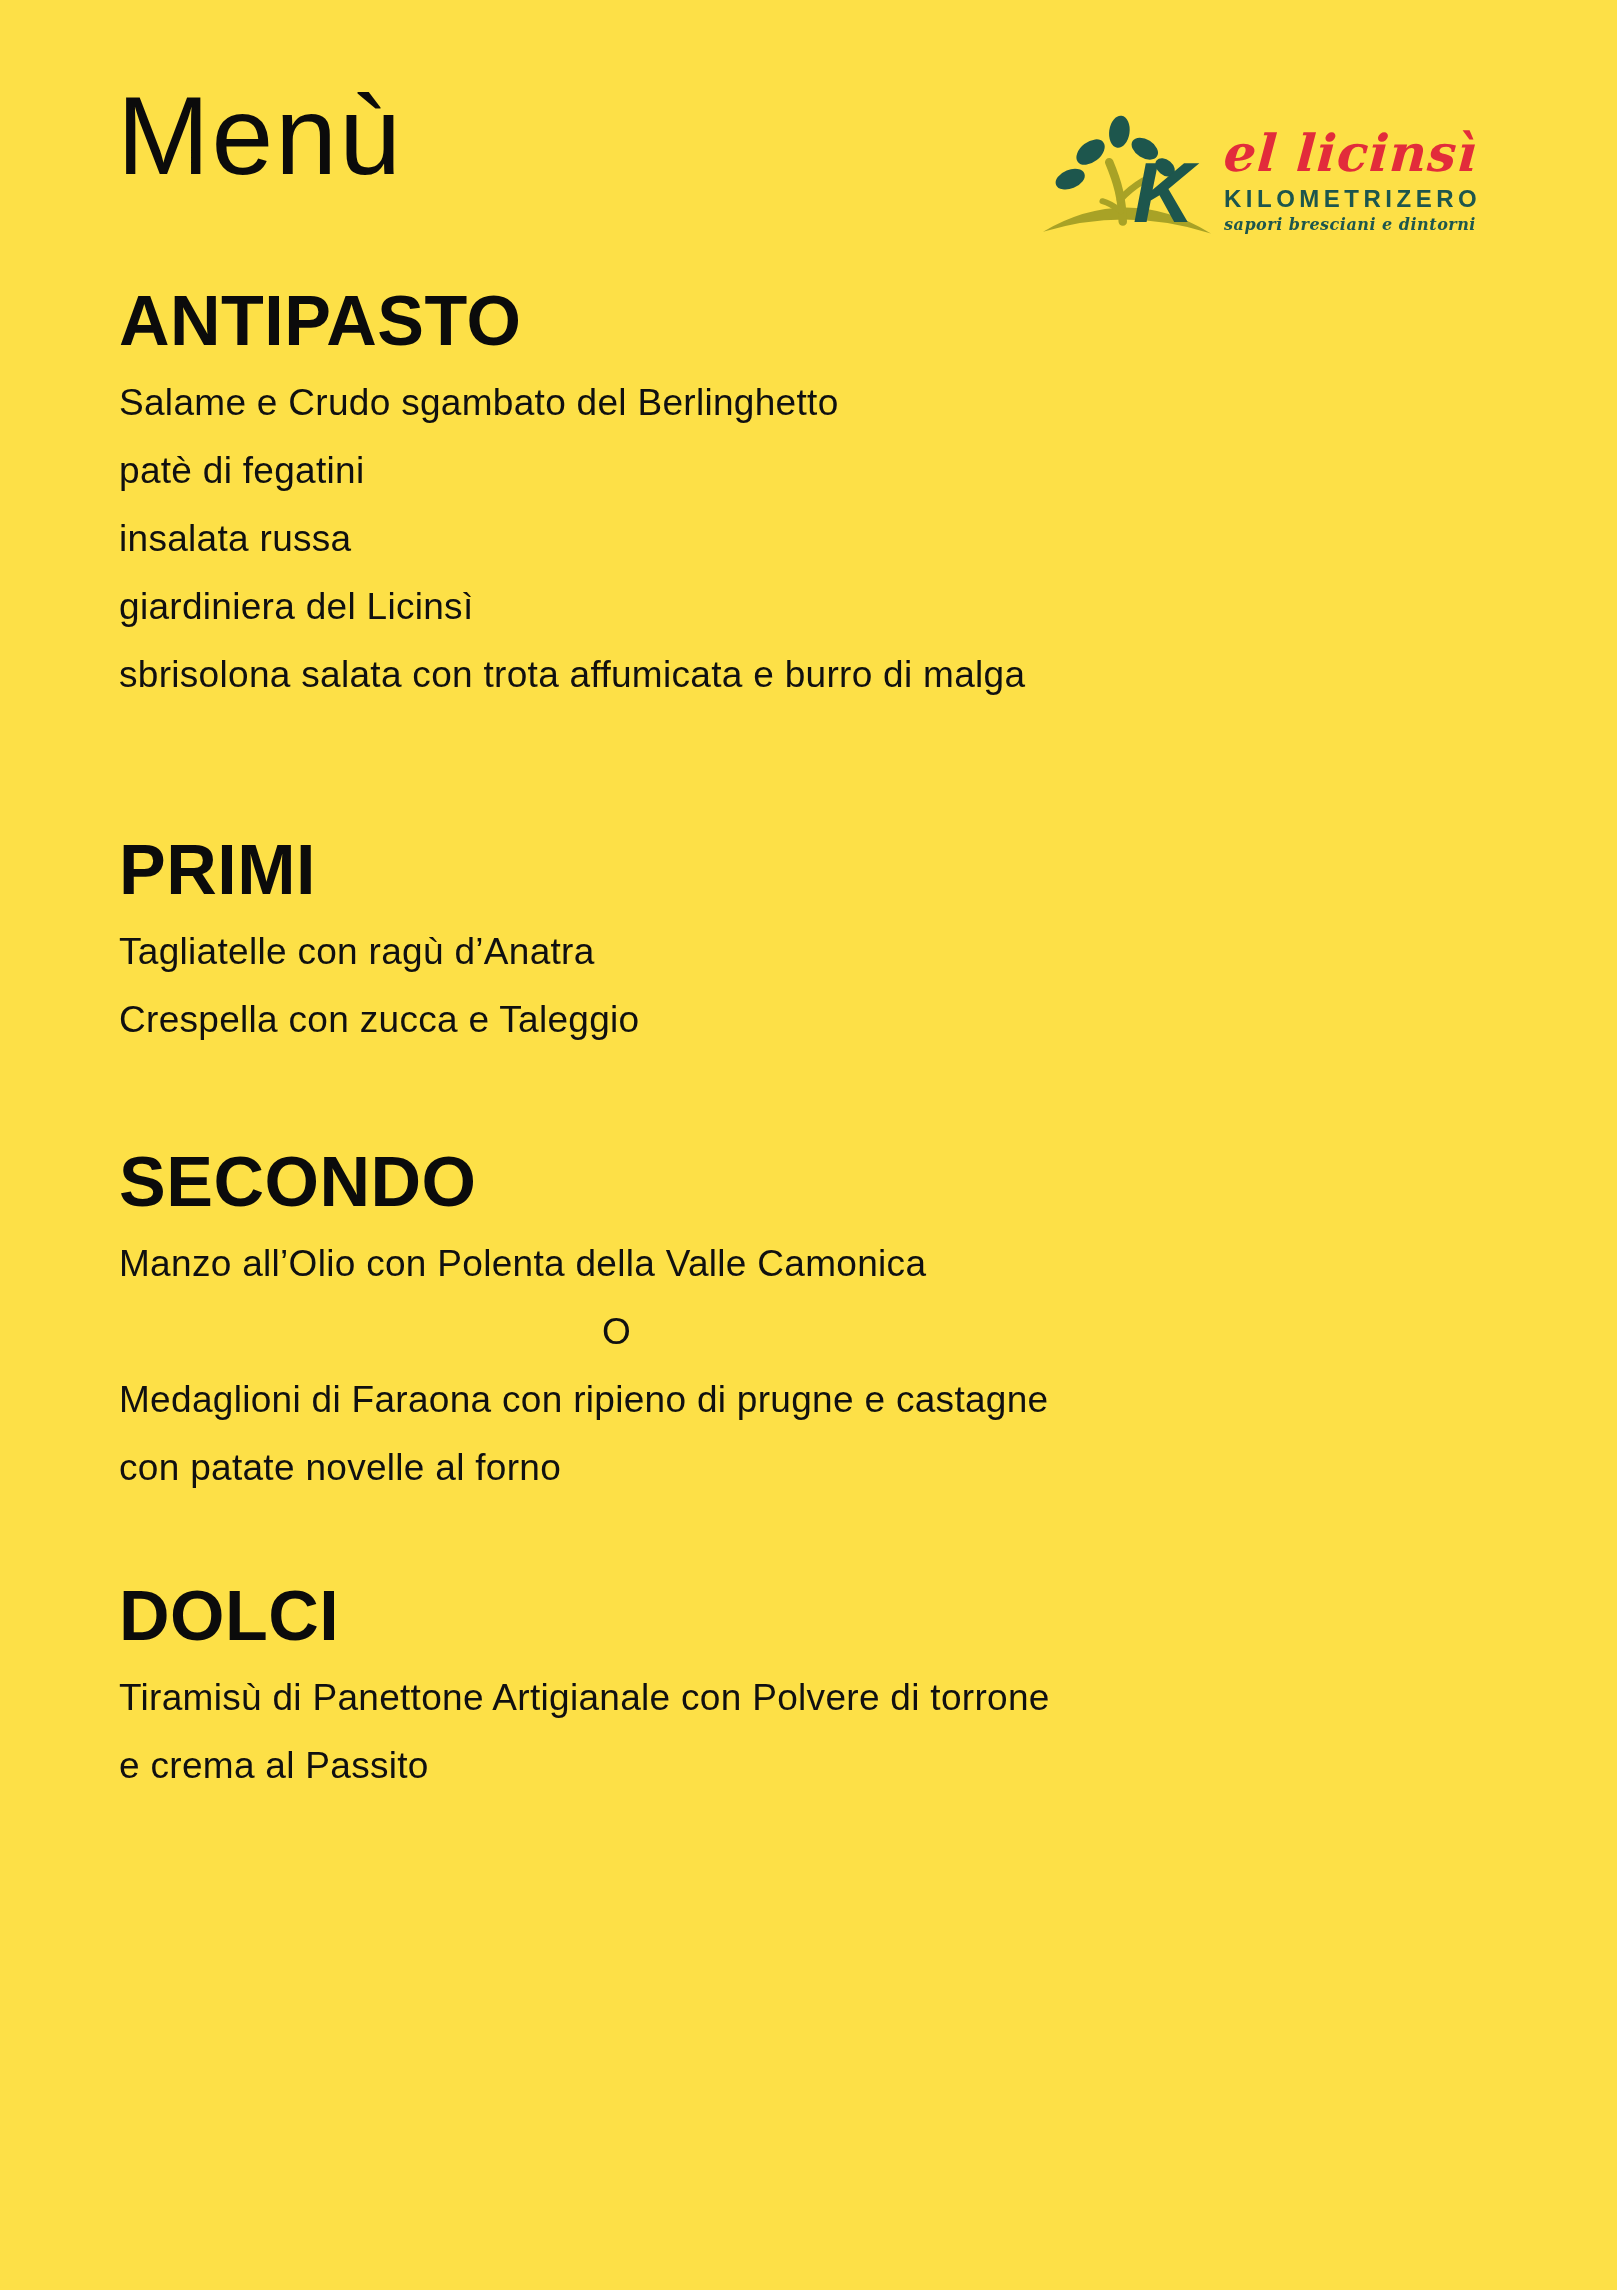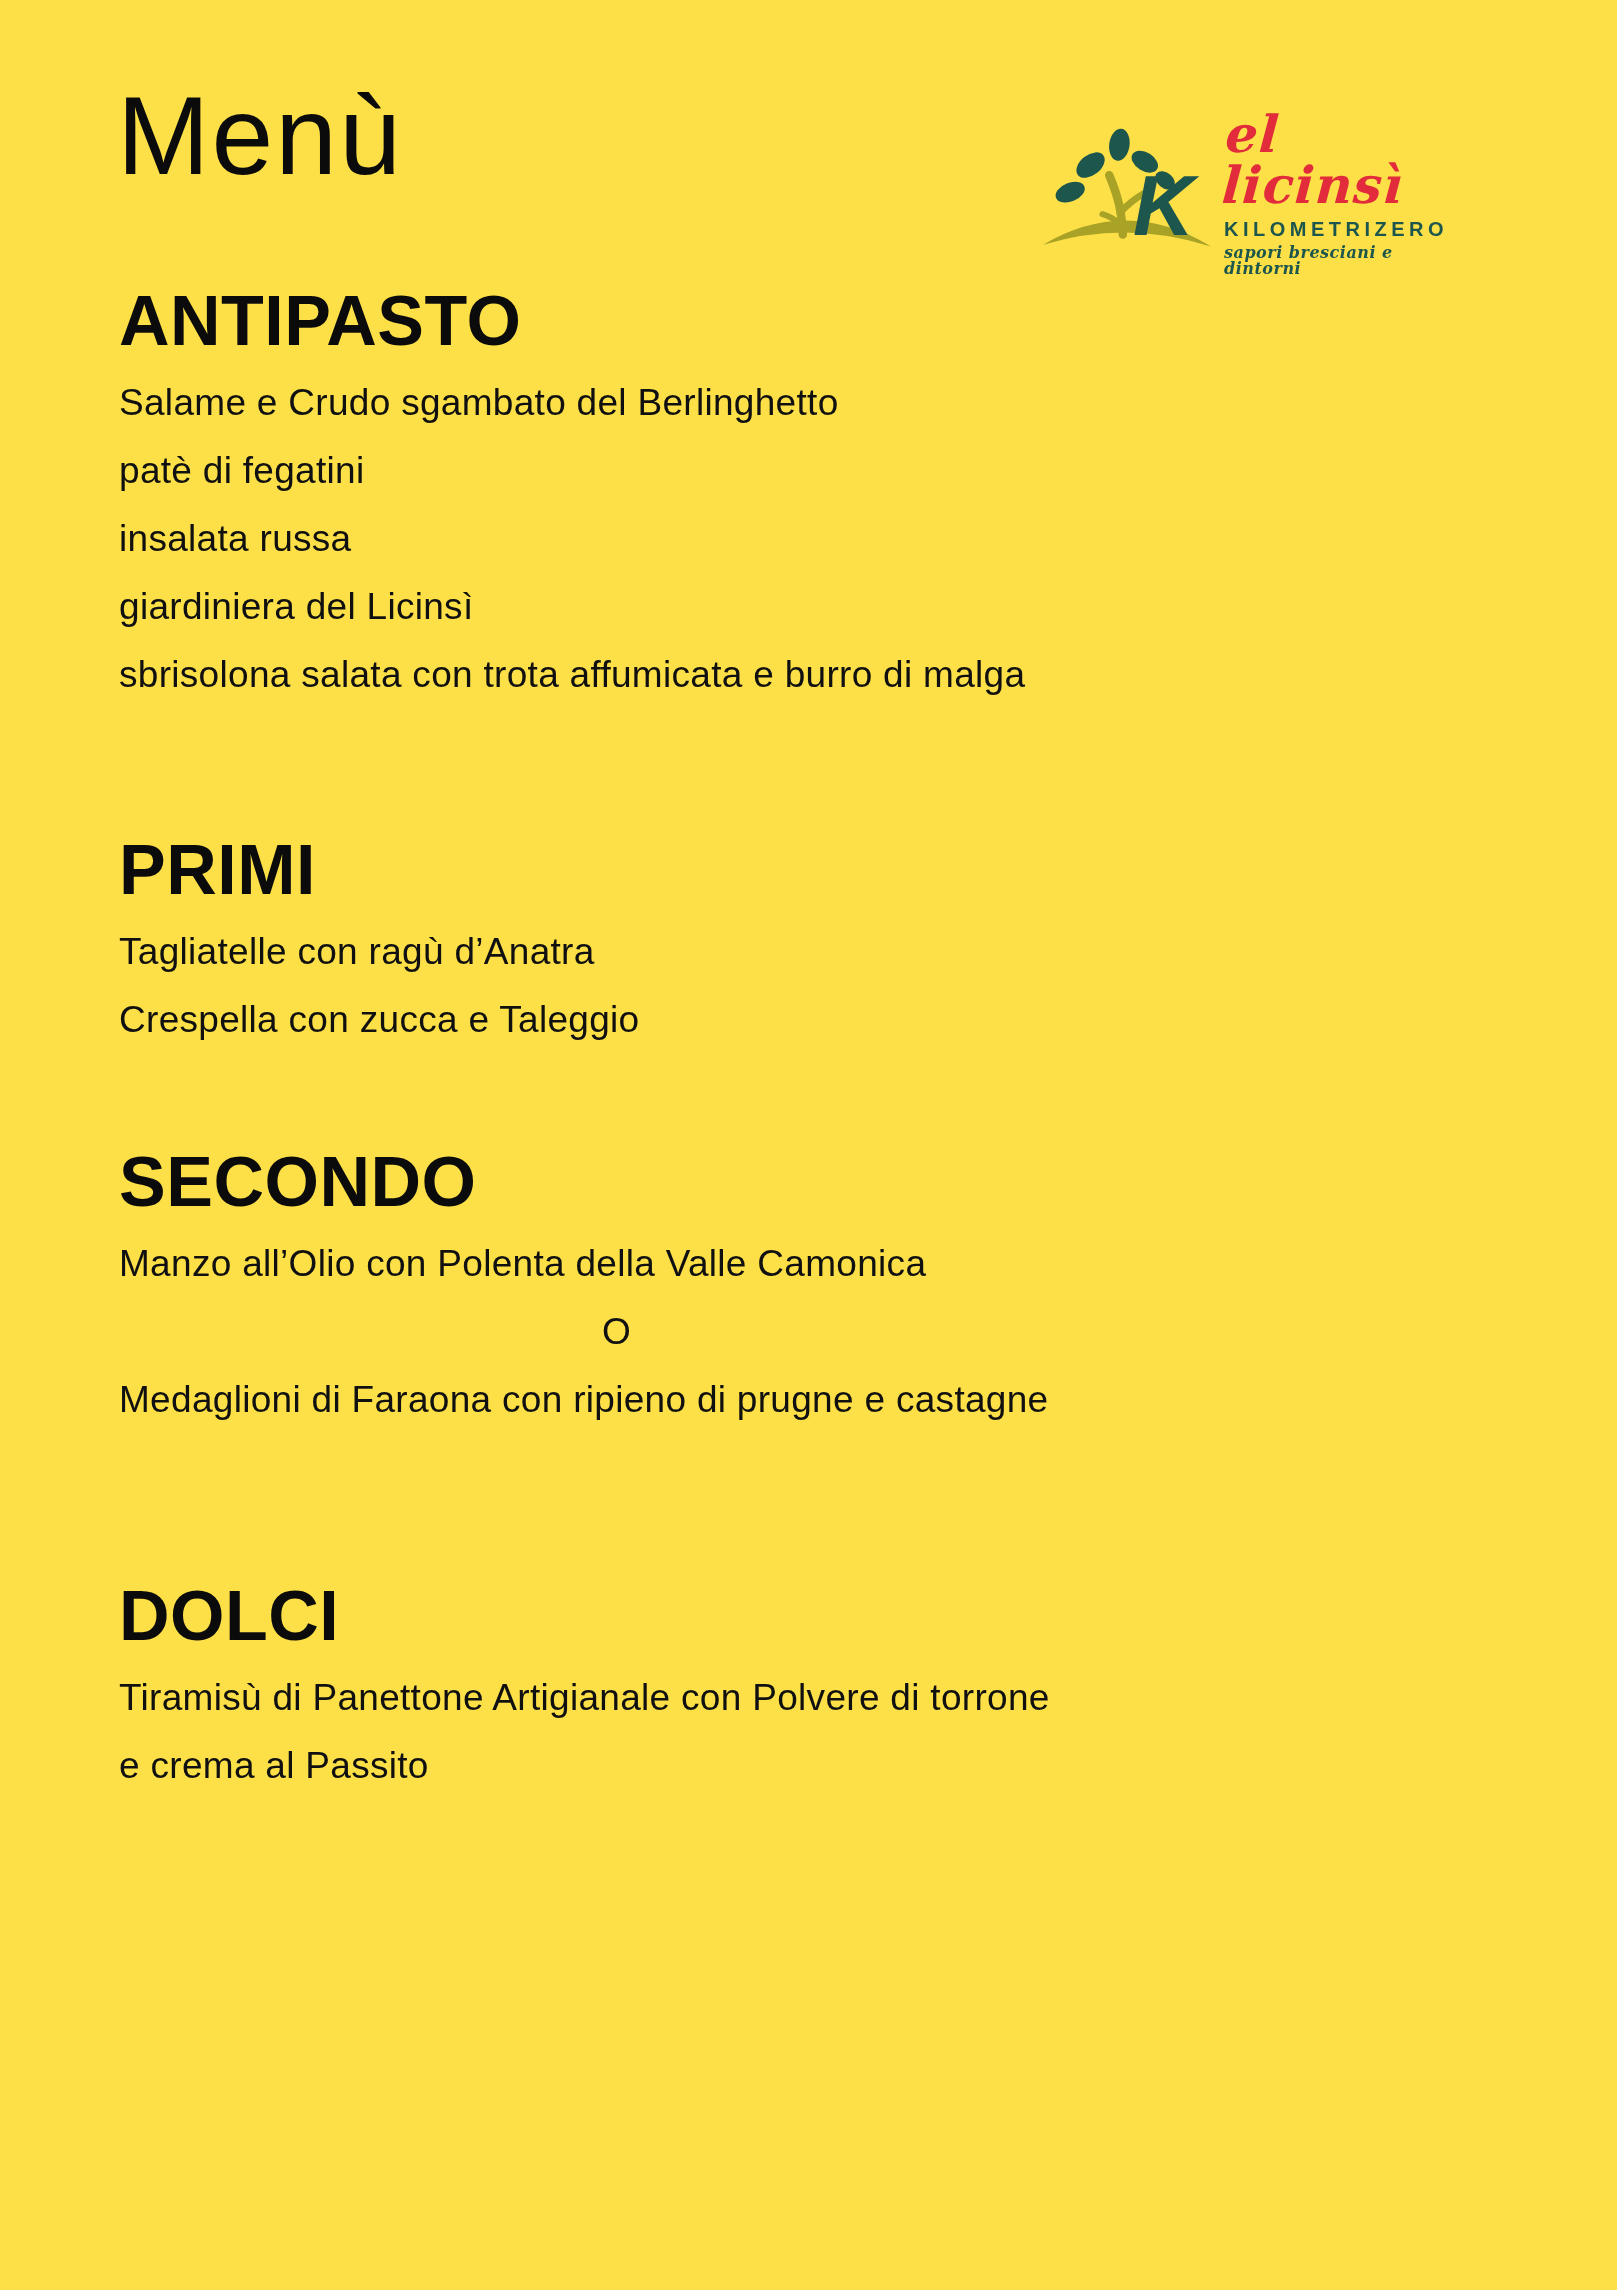--- a/index.html
+++ b/index.html
@@ -52,21 +52,21 @@
     font-family: "DejaVu Serif", serif;
     font-style: italic;
     font-weight: 700;
     font-size: 51px;
     line-height: 1.0;
     letter-spacing: 1px;
     transform: skewX(-4deg);
   }
   .logo-sub {
     margin-top: 8px;
-    font-size: 20px;
+    font-size: 24px;
     font-weight: 700;
     letter-spacing: 4.5px;
     line-height: 1.0;
   }
   .logo-tag {
     margin-top: 6px;
     font-family: "DejaVu Serif", serif;
     font-style: italic;
     font-weight: 700;
     font-size: 16px;
@@ -147,20 +147,21 @@
     <h2 class="section-heading">PRIMI</h2>
     <div class="item">Tagliatelle con ragù d’Anatra</div>
     <div class="item">Crespella con zucca e Taleggio</div>
   </section>
 
   <section class="menu-section sec-secondo">
     <h2 class="section-heading">SECONDO</h2>
     <div class="item">Manzo all’Olio con Polenta della Valle Camonica</div>
     <div class="item or-line">O</div>
     <div class="item">Medaglioni di Faraona con ripieno di prugne e castagne</div>
+    <div class="item">con patate novelle al forno</div>
   </section>
 
   <section class="menu-section sec-dolci">
     <h2 class="section-heading">DOLCI</h2>
     <div class="item">Tiramisù di Panettone Artigianale con Polvere di torrone</div>
     <div class="item">e crema al Passito</div>
   </section>
 
 </div>
 

